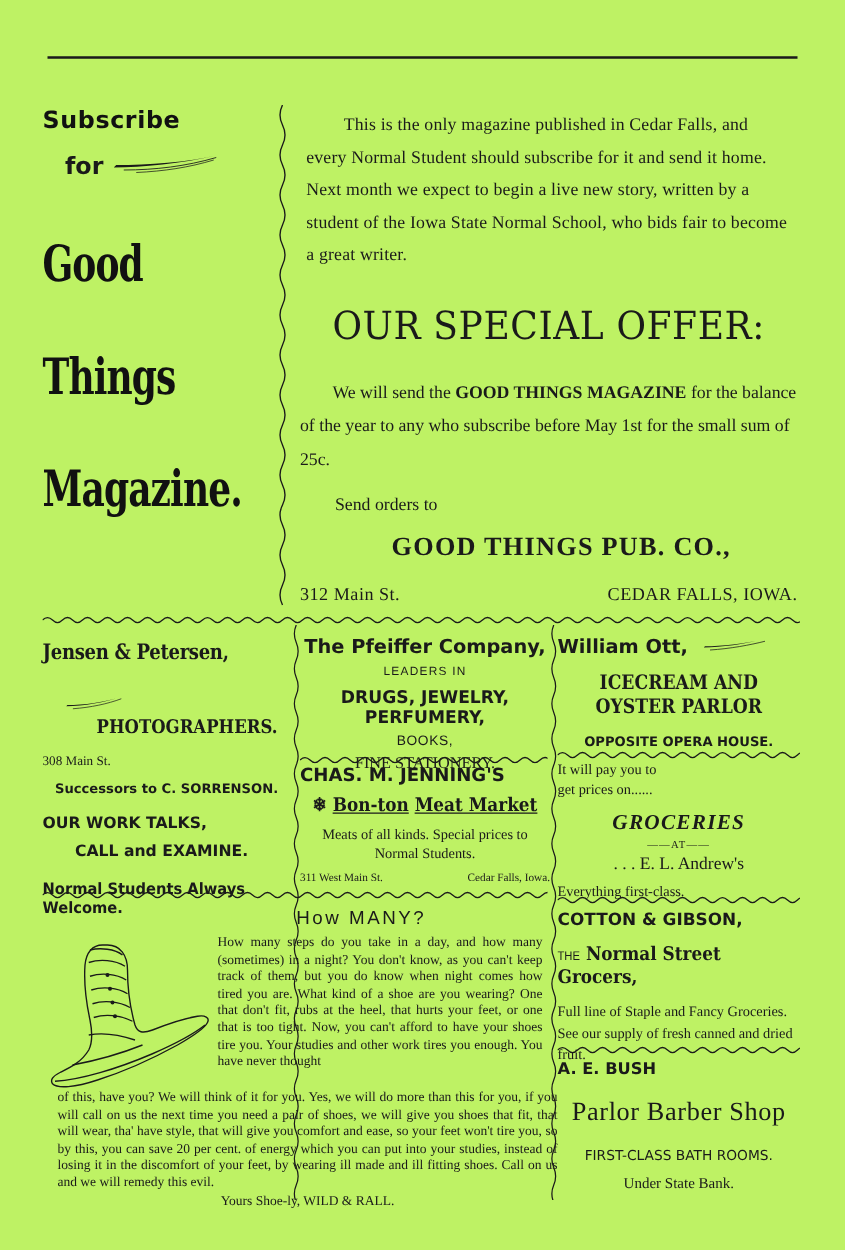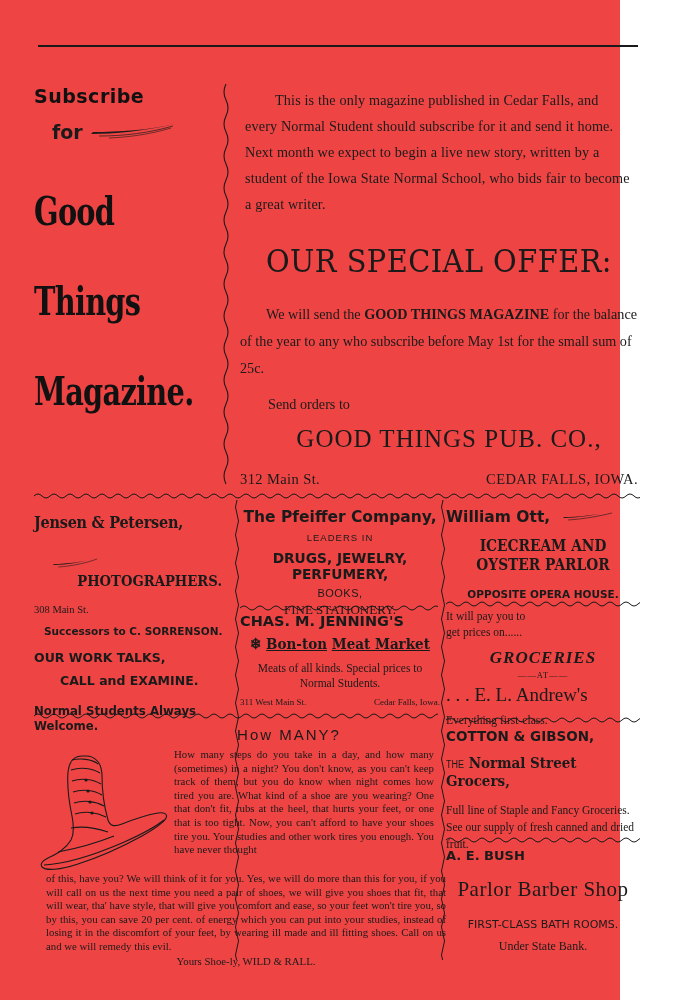--- a/index.html
+++ b/index.html
@@ -11,23 +11,23 @@
     width: 680px;
     height: 1000px;
     position: relative;
     font-family: "Liberation Serif", serif;
     color: #1a1a1a;
     overflow: hidden;
   }
   .page {
     position: absolute;
     left: 0; top: 0;
-    width: 620px;
+    width: 676px;
     height: 1000px;
-    background: #ef4444;
+    background: #bef264;
   }
 
   
   .top-rule {
     position: absolute;
     left: 38px; top: 45px;
     width: 600px;
     height: 2px;
     background: #1a1a1a;
   }
@@ -110,24 +110,25 @@
     line-height: 27px;
   }
   .offer-body b { font-weight: bold; }
   .send-orders {
     margin-top: 14px;
     padding-left: 28px;
     font-size: 14.2px;
   }
   .pubco {
     text-align: center;
-    font-size: 25px;
+    font-size: 21px;
     letter-spacing: 1px;
     margin-top: 12px;
     padding-left: 20px;
+    font-weight: bold;
   }
   .addr-row {
     margin-top: 18px;
     display: flex;
     justify-content: space-between;
     font-size: 14.5px;
     letter-spacing: .4px;
   }
 
   
@@ -220,21 +221,21 @@
   }
   .jn-market .under { text-decoration: underline; }
   .jn-meats { font-size: 11.5px; margin-top: 8px; line-height: 15px; text-align: center; font-family: "Liberation Serif", serif;}
   .jn-addr { font-size: 9px; margin-top: 6px; display:flex; justify-content: space-between; font-family: "Liberation Serif", serif;}
 
   
   .ad-andrew { left: 446px; top: 608px; width: 194px; }
   .an-line { font-size: 11.5px; line-height: 16px; font-family: "Liberation Serif", serif; }
   .an-groceries { text-align:center; font-family: "Liberation Serif", serif; font-style: italic; font-weight: bold; font-size: 17px; margin-top: 8px; letter-spacing: 1px;}
   .an-at { text-align:center; font-size: 8.5px; letter-spacing: 1px; margin-top: 2px;}
-  .an-name { text-align:left; font-size: 19px; margin-top: 4px; font-family: "Liberation Serif", serif;}
+  .an-name { text-align:center; font-size: 14px; margin-top: 4px; font-family: "Liberation Serif", serif;}
   .an-every { font-size: 11.5px; margin-top: 8px; }
 
   
   .ad-cotton { left: 446px; top: 728px; width: 194px; }
   .cg-title { font-family: "DejaVu Sans", sans-serif; font-weight: bold; font-size: 13.5px; }
   .cg-grocers { margin-top: 10px; font-size: 15px; font-family: "DejaVu Serif", serif; font-weight: bold; transform: scaleX(0.9); transform-origin: left center;}
   .cg-grocers .the { font-size: 10px; font-weight: normal; font-family: "Liberation Sans", sans-serif;}
   .cg-body { font-size: 11.5px; line-height: 17px; margin-top: 12px; font-family: "Liberation Serif", serif;}
 
   

